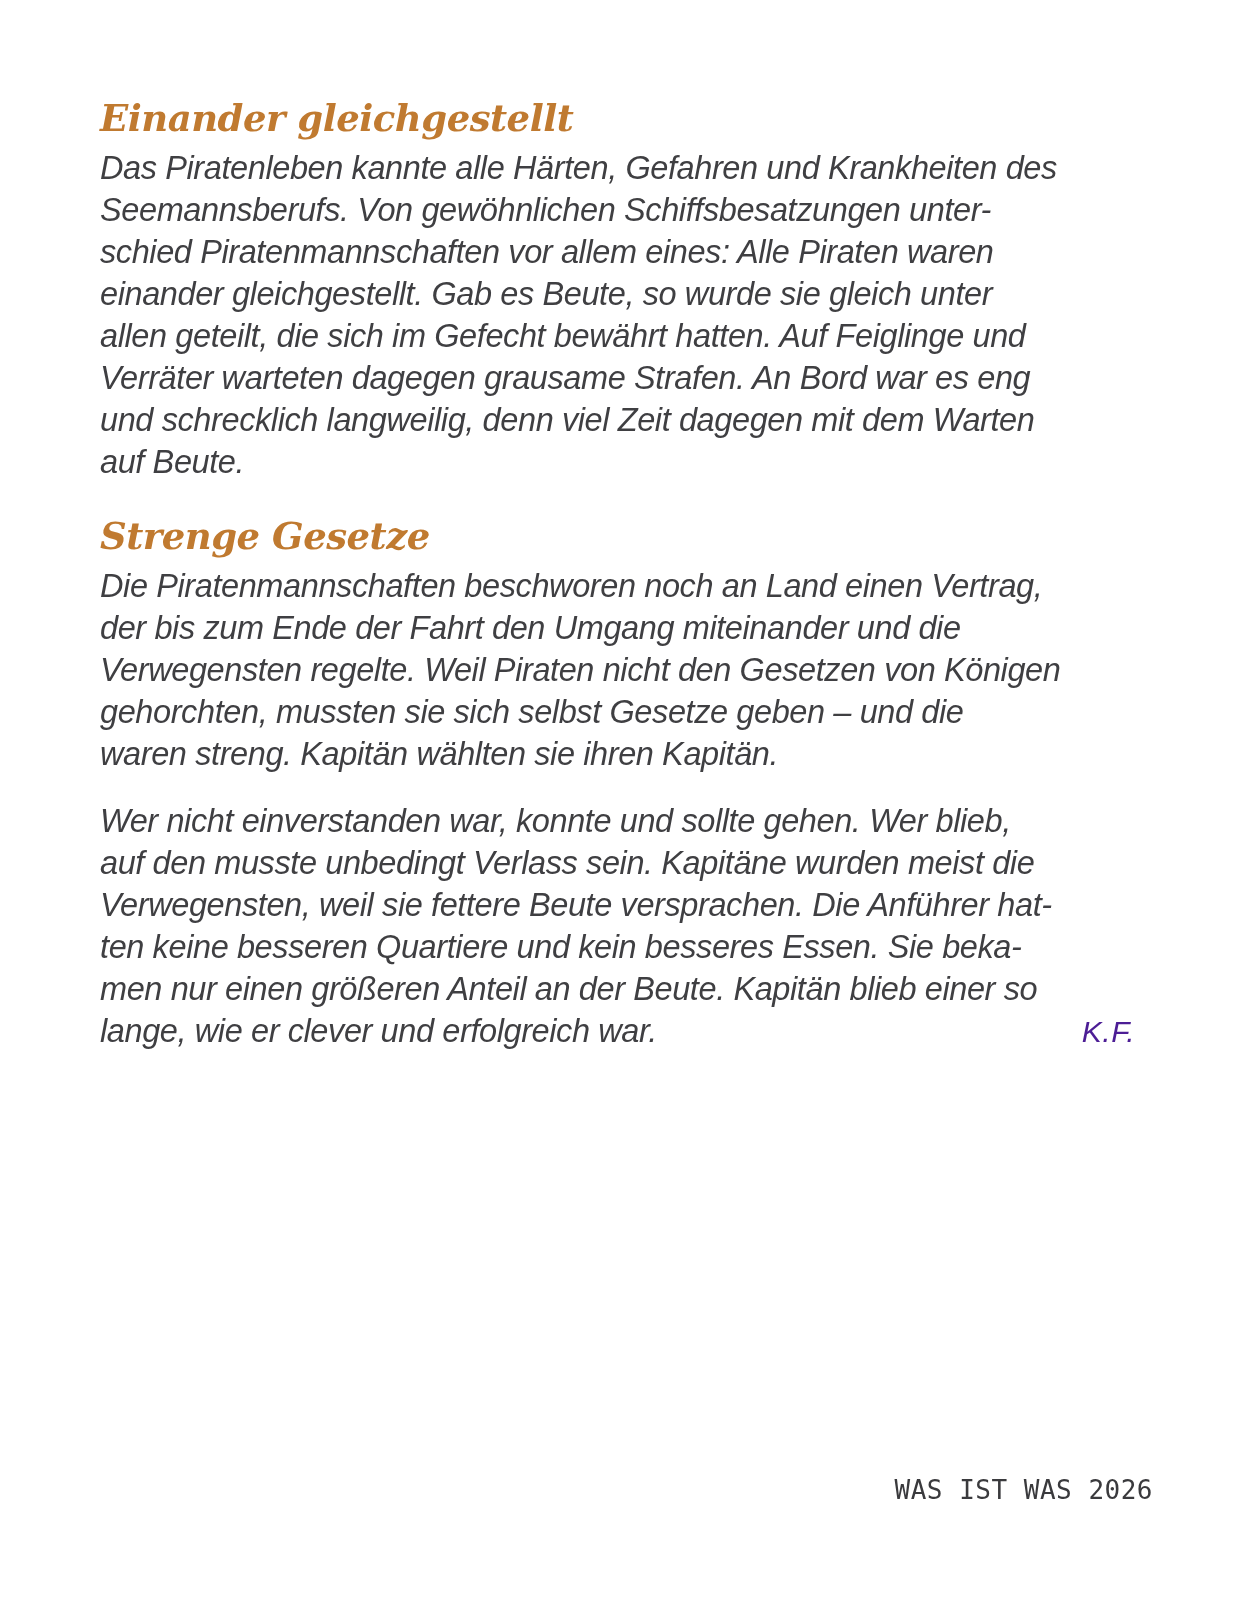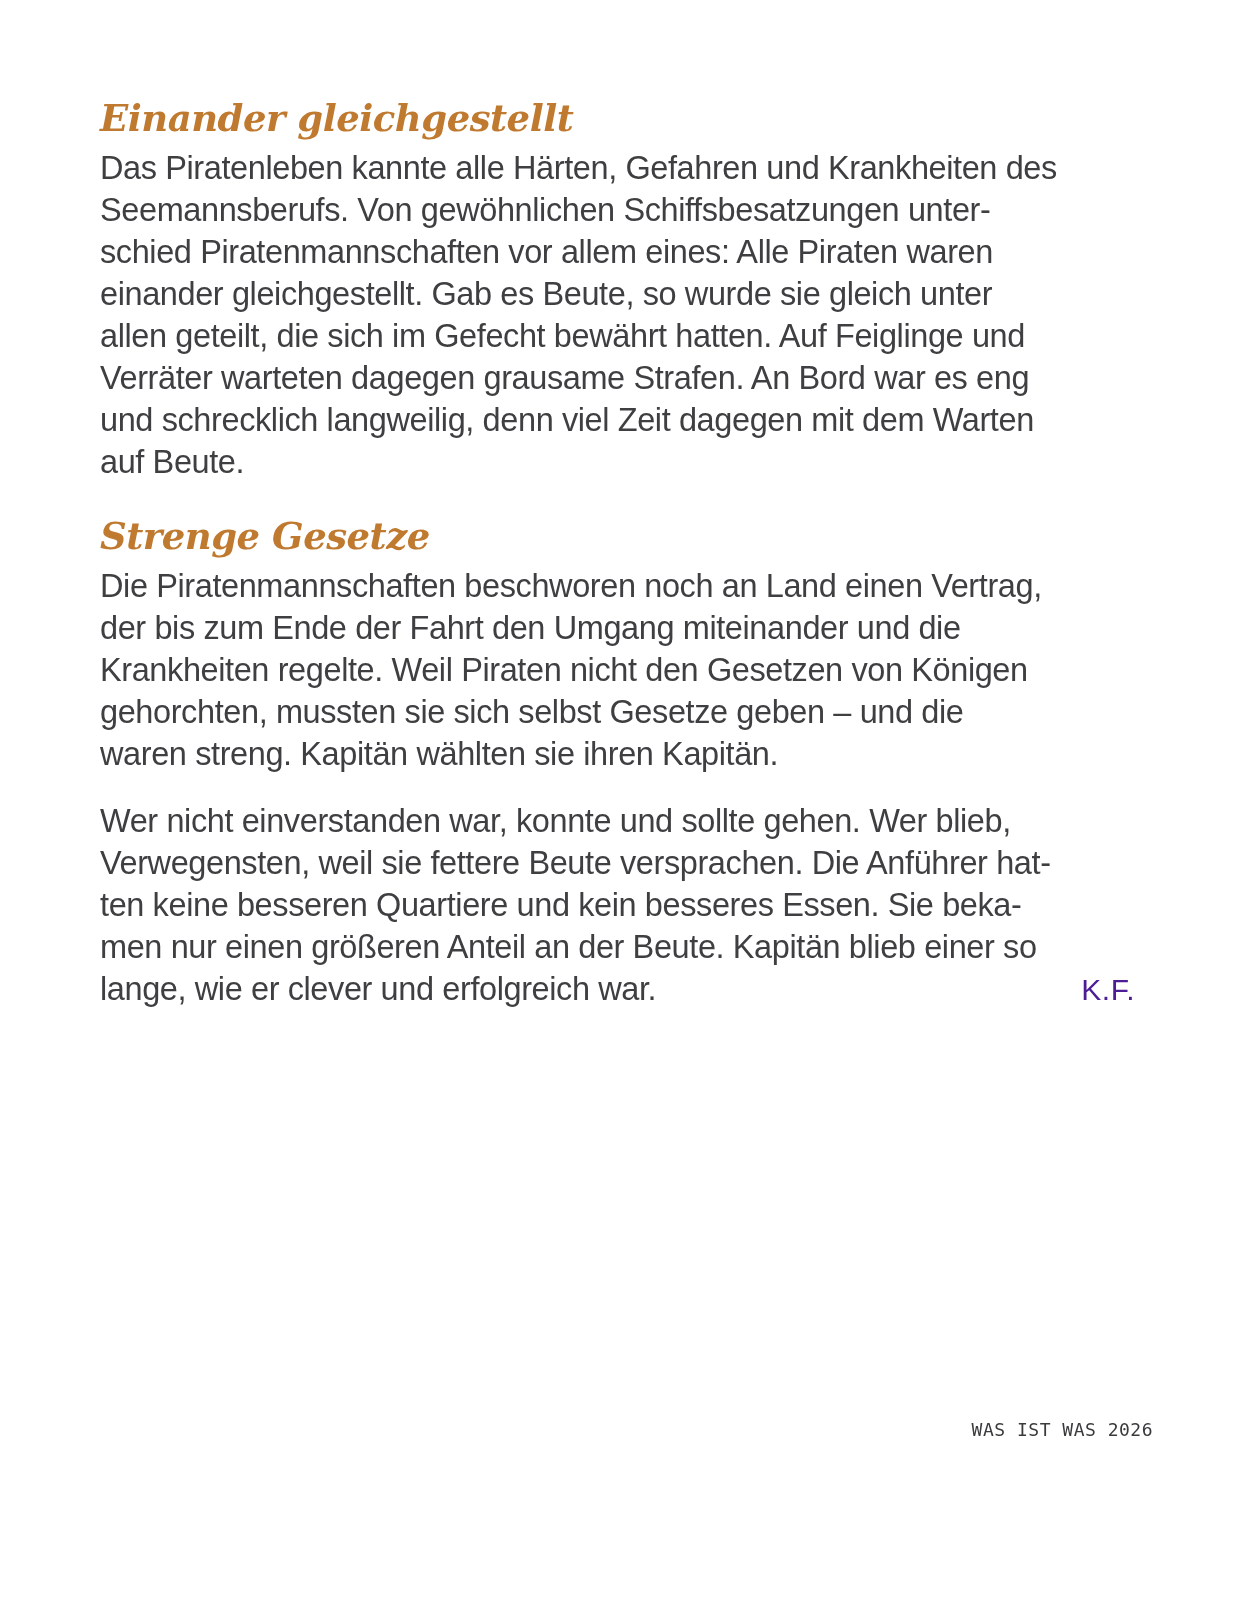--- a/index.html
+++ b/index.html
@@ -39,40 +39,41 @@
   }
   .paragraph.spaced {
     margin-top: 25px;
   }
   .text-line {
     font-size: 32.5px;
     line-height: 42px;
     color: #3f3f42;
     letter-spacing: -0.4px;
     white-space: nowrap;
+    font-style: italic;
   }
   .line-with-signature {
     display: flex;
     justify-content: space-between;
     align-items: baseline;
     width: 1035px;
     gap: 25px;
   }
   .signature {
     font-size: 30px;
     color: #4c1d95;
     letter-spacing: 0.5px;
     white-space: nowrap;
   }
   .footer-brand {
     position: absolute;
-    top: 1416px;
+    top: 1476px;
     right: 97px;
     font-family: "DejaVu Sans Mono", monospace;
-    font-size: 18px;
+    font-size: 26px;
     line-height: 28px;
     letter-spacing: 0.5px;
     color: #3a3a3d;
     white-space: nowrap;
   }
 </style>
 </head>
 <body>
 
 <div class="page">
@@ -89,27 +90,28 @@
       <div class="text-line">Verräter warteten dagegen grausame Strafen. An Bord war es eng</div>
       <div class="text-line">und schrecklich langweilig, denn viel Zeit dagegen mit dem Warten</div>
       <div class="text-line">auf Beute.</div>
     </div>
 
     <h2 class="section-heading second">Strenge Gesetze</h2>
 
     <div class="paragraph">
       <div class="text-line">Die Piratenmannschaften beschworen noch an Land einen Vertrag,</div>
       <div class="text-line">der bis zum Ende der Fahrt den Umgang miteinander und die</div>
-      <div class="text-line">Krankheiten regelte. Weil Piraten nicht den Gesetzen von Königen</div>
+      <div class="text-line">Verwegensten regelte. Weil Piraten nicht den Gesetzen von Königen</div>
       <div class="text-line">gehorchten, mussten sie sich selbst Gesetze geben – und die</div>
       <div class="text-line">waren streng. Kapitän wählten sie ihren Kapitän.</div>
     </div>
 
     <div class="paragraph spaced">
       <div class="text-line">Wer nicht einverstanden war, konnte und sollte gehen. Wer blieb,</div>
+      <div class="text-line">auf den musste unbedingt Verlass sein. Kapitäne wurden meist die</div>
       <div class="text-line">Verwegensten, weil sie fettere Beute versprachen. Die Anführer hat-</div>
       <div class="text-line">ten keine besseren Quartiere und kein besseres Essen. Sie beka-</div>
       <div class="text-line">men nur einen größeren Anteil an der Beute. Kapitän blieb einer so</div>
       <div class="text-line line-with-signature">
         <span>lange, wie er clever und erfolgreich war.</span>
         <span class="signature">K.F.</span>
       </div>
     </div>
 
   </div>

